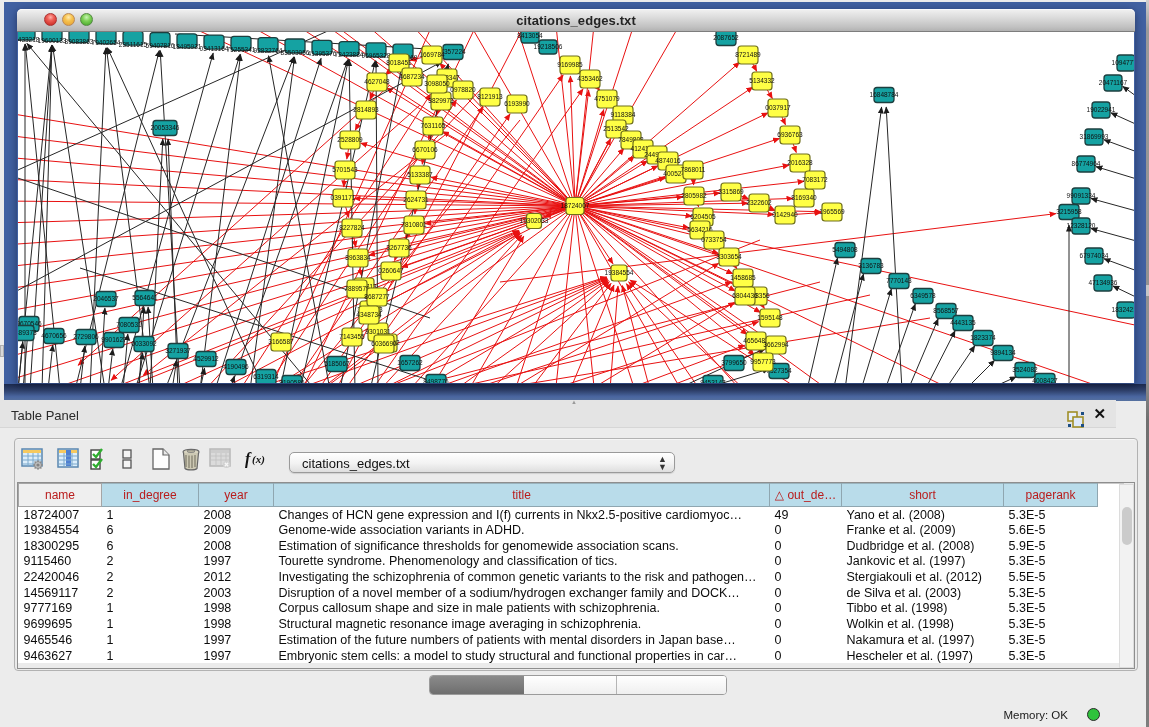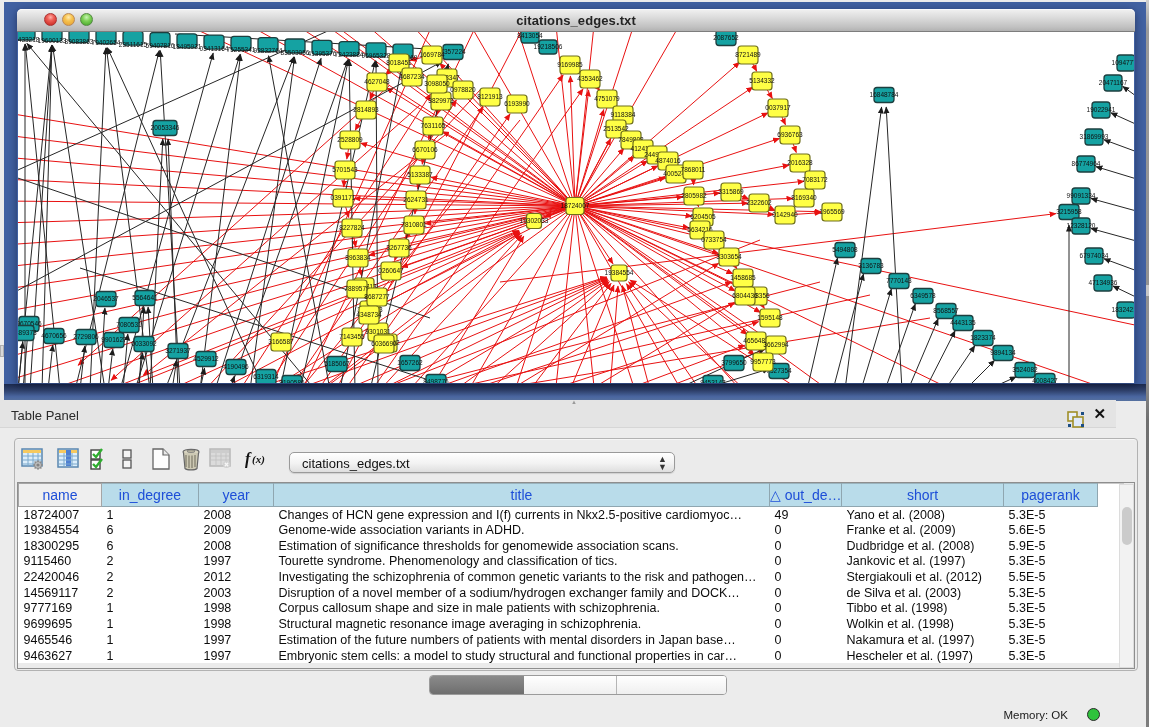--- a/index.html
+++ b/index.html
@@ -20,21 +20,21 @@
 .tpbtn{position:absolute;top:11px}
 .closex{right:10px;font-size:15px;font-weight:bold;color:#111}
 .panel{position:absolute;left:14px;top:38px;width:1124px;height:233px;border:1px solid #b2b2b2;border-radius:4px;background:#ebebeb;box-shadow:inset 0 1px 0 #f6f6f6}
 .toolbar{position:absolute;left:4px;top:8px;height:28px}
 .ticon{position:absolute;top:0}
 .combo{position:absolute;left:274px;top:13px;width:386px;height:21px;border:1px solid #9a9a9a;border-radius:5px;background:linear-gradient(180deg,#ffffff 0%,#f2f2f2 55%,#dedede 100%);box-shadow:0 1px 1px rgba(0,0,0,0.12)}
 .combo .lbl{position:absolute;left:12px;top:3px;font-size:13px;color:#111}
 .combo .arr{position:absolute;right:7px;top:2px;font-size:9px;color:#333;line-height:8px;text-align:center}
 table.grid{position:absolute;left:3px;top:44px;
 border-collapse:collapse;table-layout:fixed;width:1105px;background:#fff;font-size:12px}
-table.grid th{height:23px;font-weight:normal;font-size:14px;color:#1d4ed8;background:#b9dcea;border:1px solid #8fa6b0;border-top:1px solid #9ab3bd;text-align:center;overflow:hidden;white-space:nowrap}
+table.grid th{height:23px;font-weight:normal;font-size:12px;color:#b91c1c;background:#b9dcea;border:1px solid #8fa6b0;border-top:1px solid #9ab3bd;text-align:center;overflow:hidden;white-space:nowrap}
 table.grid th.g{background:#efefef;border:1px solid #a5a5a5}
 table.grid th.w{background:#fff;border:none;border-top:1px solid #c9c9c9}
 table.grid td{height:15.7px;padding:0 0 0 5px;color:#0c0c0c;white-space:nowrap;overflow:hidden;border:none;font-size:12.5px}
 .tbwrap{position:absolute;left:0;top:0;width:1124px;height:231px;overflow:hidden}
 .tblframe{position:absolute;left:2px;top:43px;width:1118px;height:187px;border:1px solid #8e8e8e;pointer-events:none}
 .vsb{position:absolute;right:3px;top:45px;width:15px;height:184px;background:#f2f2f2;border:1px solid #dcdcdc}
 .vsb .th{position:absolute;left:2px;top:22px;width:10px;height:38px;background:#cbcbcb;border-radius:5px}
 .tabs{position:absolute;left:429px;top:275px;height:20px;display:flex;border:1px solid #9b9b9b;border-radius:4px;overflow:hidden;background:#fff}
 .tab{font-size:13px;padding:15px 14px 0 14px;color:#1a1a1a;background:linear-gradient(180deg,#ffffff,#efefef)}
 .tab.sel{background:linear-gradient(180deg,#8b8b8b,#6e6e6e);color:#f4f4f4}

